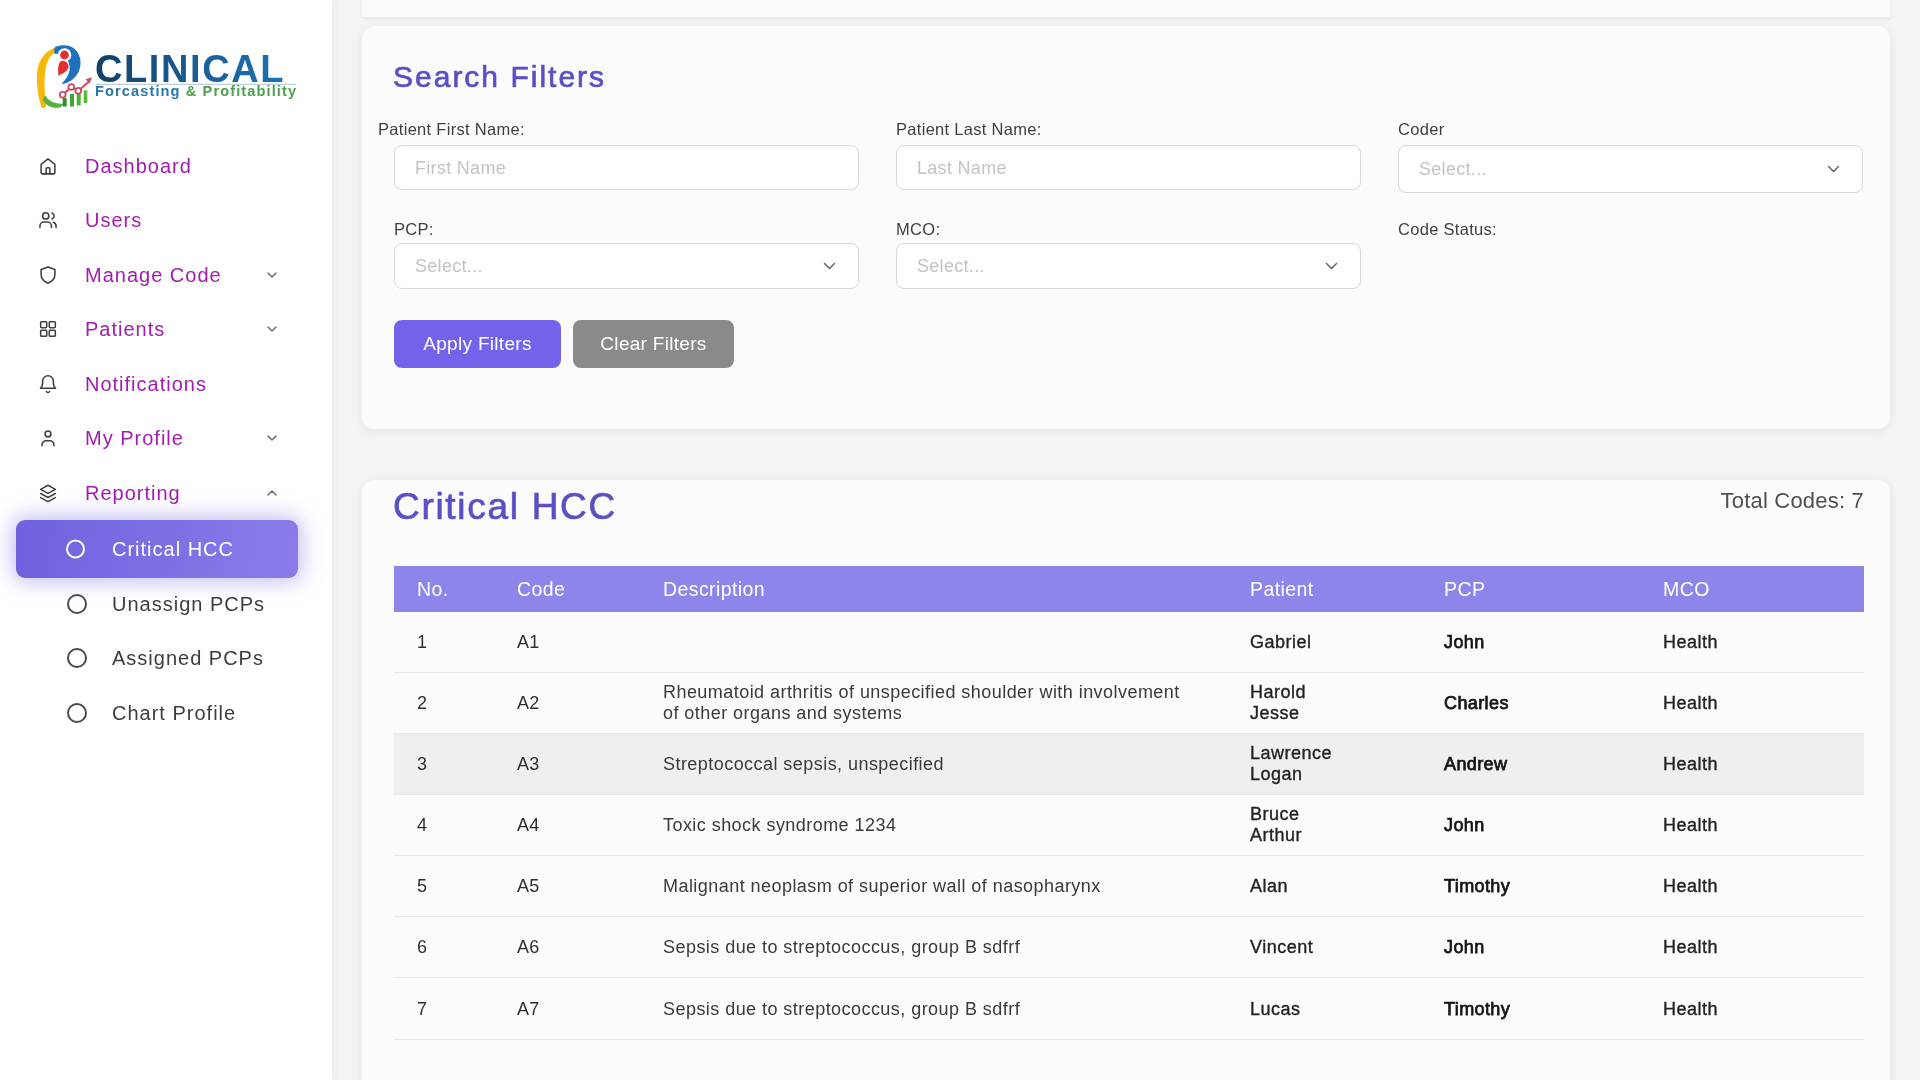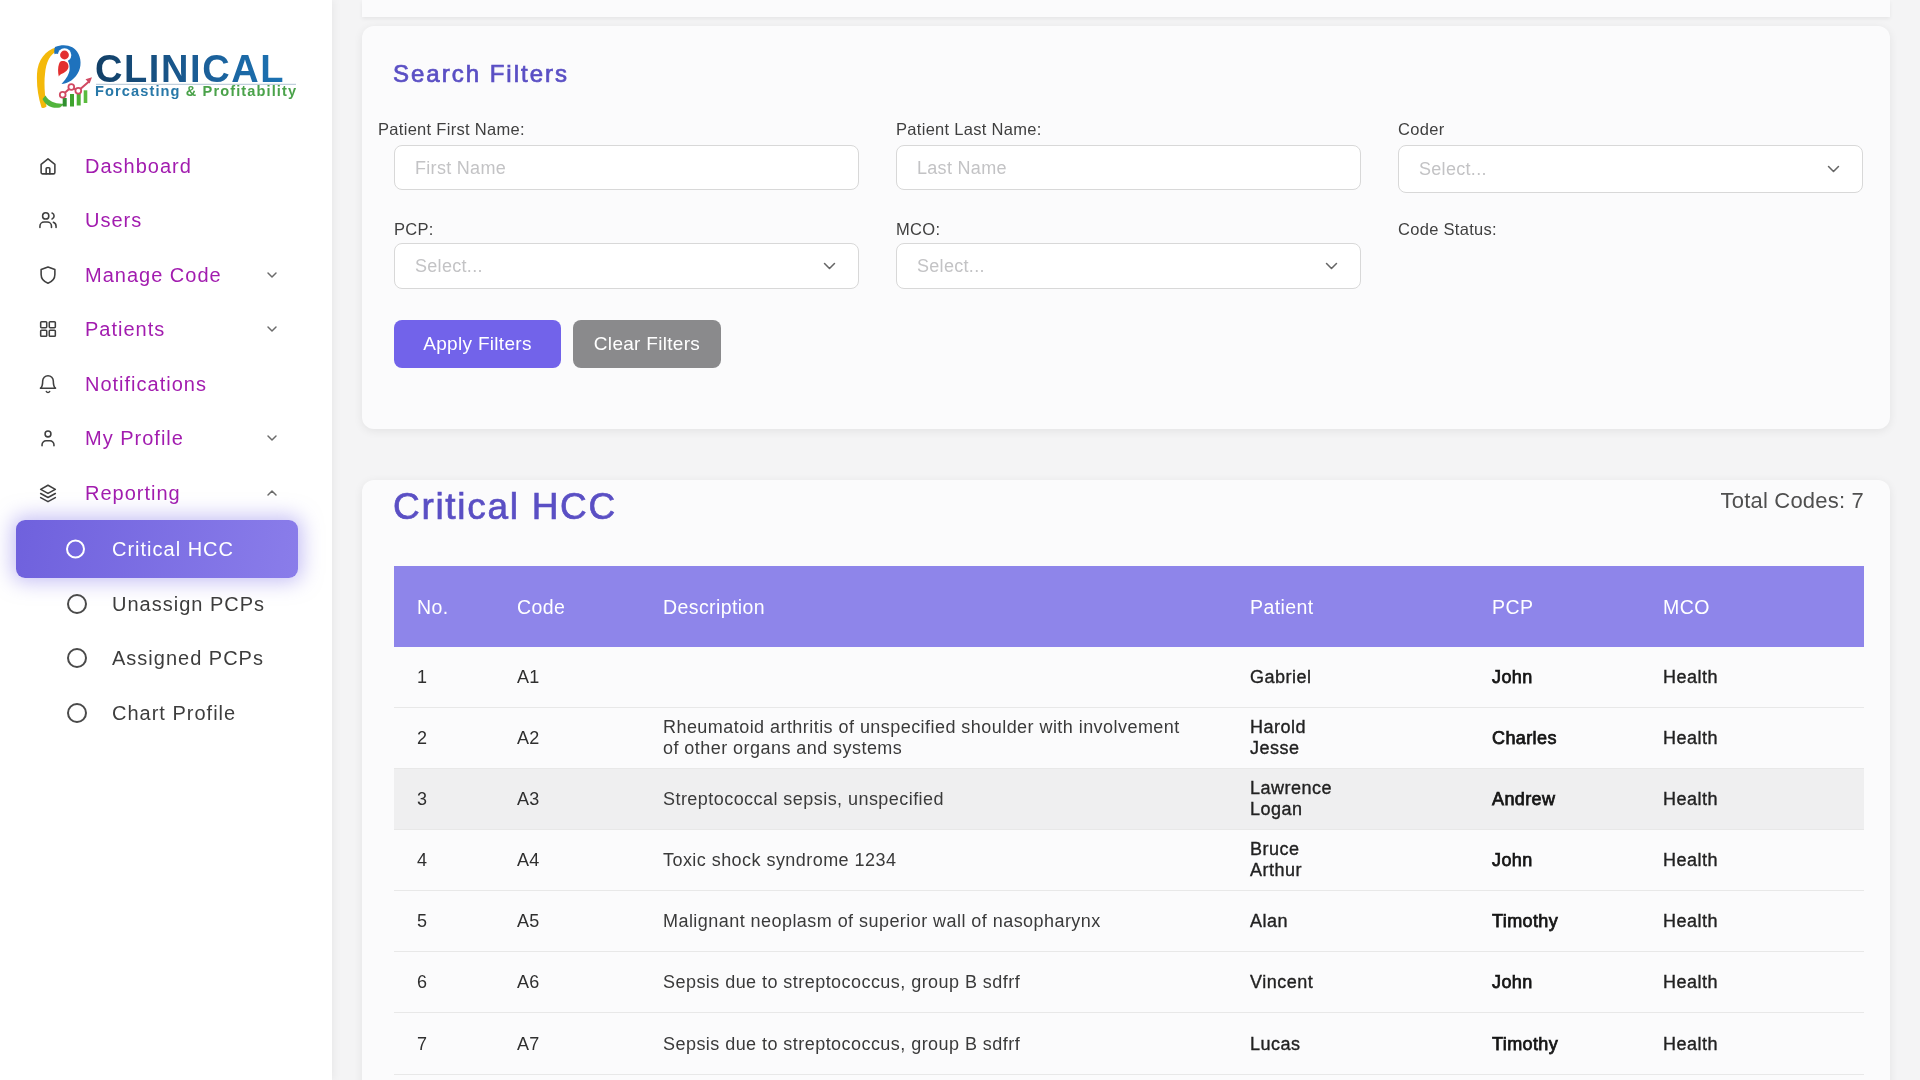--- a/index.html
+++ b/index.html
@@ -28,49 +28,49 @@
 
   
   #topband { position:absolute; left:362px; top:0; width:1528px; height:17px; background:#fbfbfc;
              box-shadow:0 2px 4px rgba(0,0,0,0.06); }
   .card { position:absolute; left:362px; width:1528px; background:#fbfbfc; border-radius:12px;
           box-shadow:0 2px 10px rgba(0,0,0,0.075); }
   #card1 { top:26px; height:403px; }
   #card2 { top:480px; height:620px; }
 
   h2.title { position:absolute; left:31px; font-weight:normal; -webkit-text-stroke:0.7px #5a4fc4; color:#5a4fc4; letter-spacing:0.4px; }
-  #card1 h2.title { top:34px; font-size:24px; letter-spacing:2px; }
+  #card1 h2.title { top:34px; font-size:30px; letter-spacing:2px; }
   #card2 h2.title { top:6px; font-size:37px; letter-spacing:1.7px; }
   #totalcodes { position:absolute; right:26px; top:8px; font-size:22px; color:#4f4f4f; letter-spacing:0.2px; }
 
   .f-label { position:absolute; font-size:16.5px; color:#3f3f3f; letter-spacing:0.3px; }
   .f-box { position:absolute; width:465px; background:#fff; border:1px solid #d8d8d8; border-radius:8px; }
   .f-input { height:45px;padding-left:16px; }
   .f-select { height:46px; }
   .ph { position:absolute; left:20px; top:50%; transform:translateY(-50%); font-size:18px; color:#c3c3c5; letter-spacing:0.3px; }
   .val { position:absolute; left:14px; top:50%; transform:translateY(-50%); font-size:19px; color:#2b2b2b; letter-spacing:0.3px; }
   .chev { position:absolute; right:20px; top:50%; transform:translateY(-50%); width:17px; height:17px; }
   .vdiv { position:absolute; right:46px; top:50%; transform:translateY(-50%); width:1px; height:26px; background:#cccccc; }
 
   .btn { position:absolute; top:294px; height:48px; border-radius:8px; color:#fff; font-size:19px;
          letter-spacing:0.3px; display:flex; align-items:center; justify-content:center; }
   #btn-apply { left:32px; width:167px; background:#7263ea; }
-  #btn-clear { left:211px; width:148px; background:#8a8a8c; }
+  #btn-clear { left:211px; width:161px; background:#8a8a8c; }
 
   
   #tbl { position:absolute; left:32px; top:86px; width:1470px; }
-  #thead { position:relative; height:81px; background:#8e85ea; }
+  #thead { position:relative; height:46px; background:#8e85ea; }
   .hc { position:absolute; top:50%; transform:translateY(-50%); color:#fff; font-size:19.5px; letter-spacing:0.4px; }
   .row { position:relative; border-bottom:1px solid #e8e8e8; }
   .row.grey { background:#efeff0; }
   .cell { position:absolute; top:50%; transform:translateY(-50%); font-size:18px; color:#2f2f2f; letter-spacing:0.2px; }
   .cell.desc { color:#3a3a3a; line-height:21px; letter-spacing:0.45px; }
   .cell.b { font-weight:normal; -webkit-text-stroke:0.35px #222; color:#222; letter-spacing:0.5px; }
   .cell.bb { font-weight:normal; -webkit-text-stroke:0.75px #161616; color:#161616; letter-spacing:0.4px; }
-  .c1 { left:23px; } .c2 { left:123px; } .c3 { left:269px; } .c4 { left:856px; } .c5 { left:1050px;margin-left:48px; } .c6 { left:1269px; }
+  .c1 { left:23px; } .c2 { left:123px; } .c3 { left:269px; } .c4 { left:856px; } .c5 { left:1050px; } .c6 { left:1269px; }
 </style>
 </head>
 <body>
 
 <div id="sidebar">
   <svg class="logo" viewBox="0 0 262 66" aria-hidden="true">
     <defs>
       <linearGradient id="lgblue" x1="0" y1="0" x2="1" y2="0">
         <stop offset="0" stop-color="#123f66"></stop>
           <stop offset="0.55" stop-color="#1b5e97"></stop>

